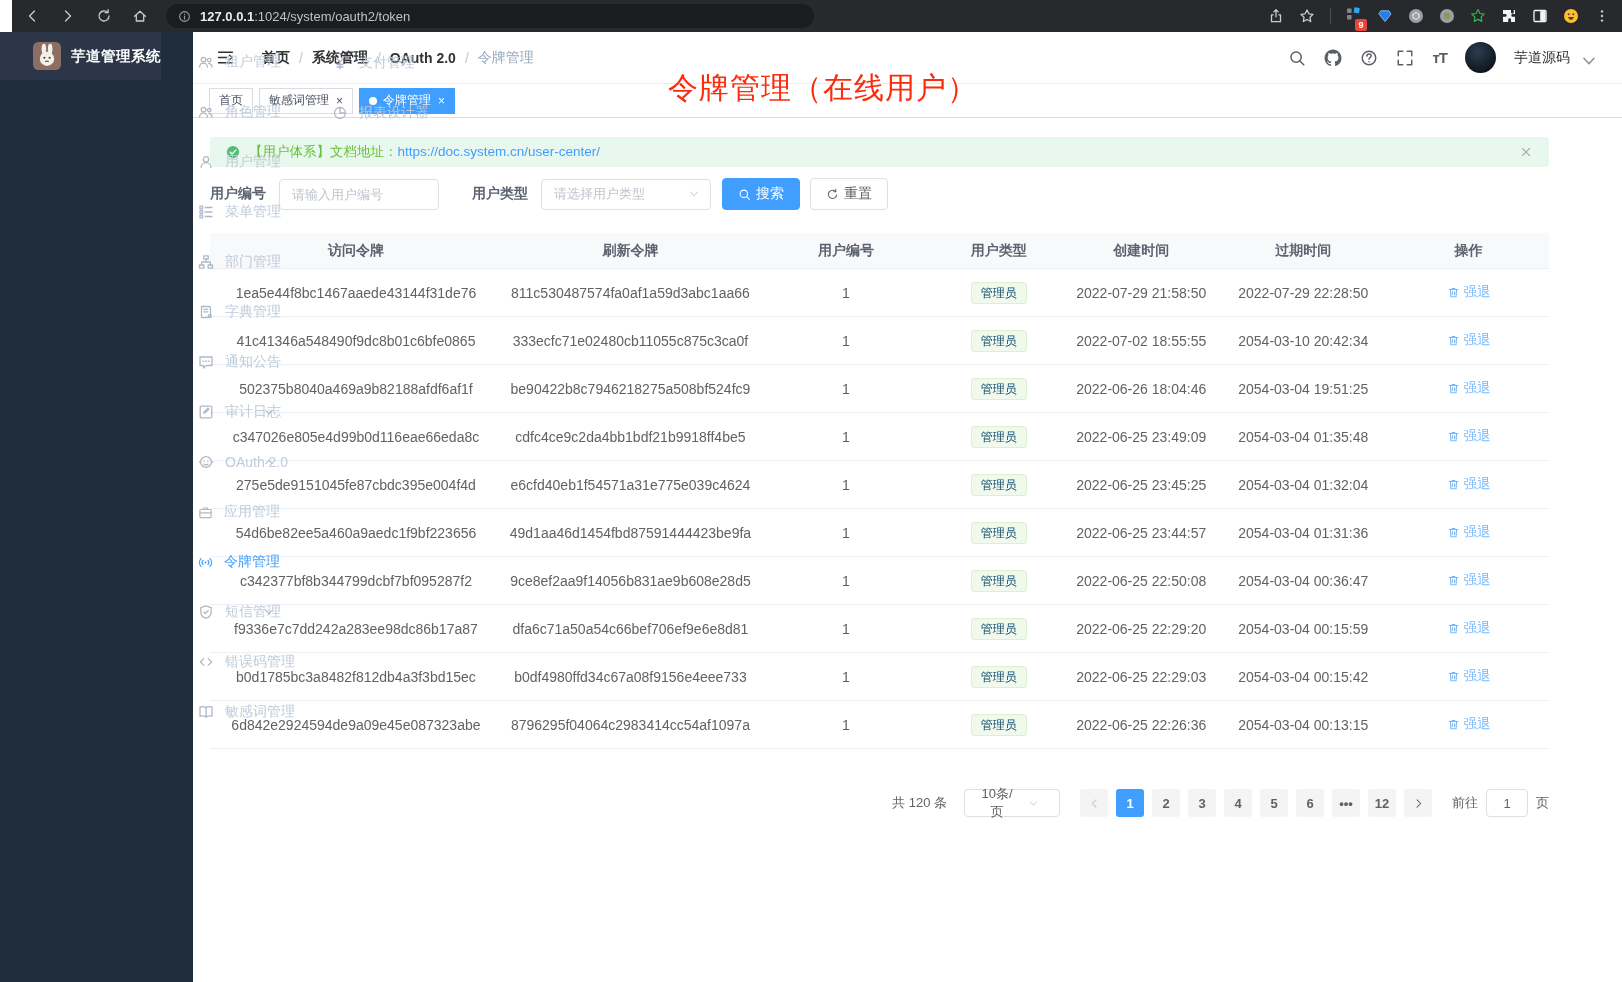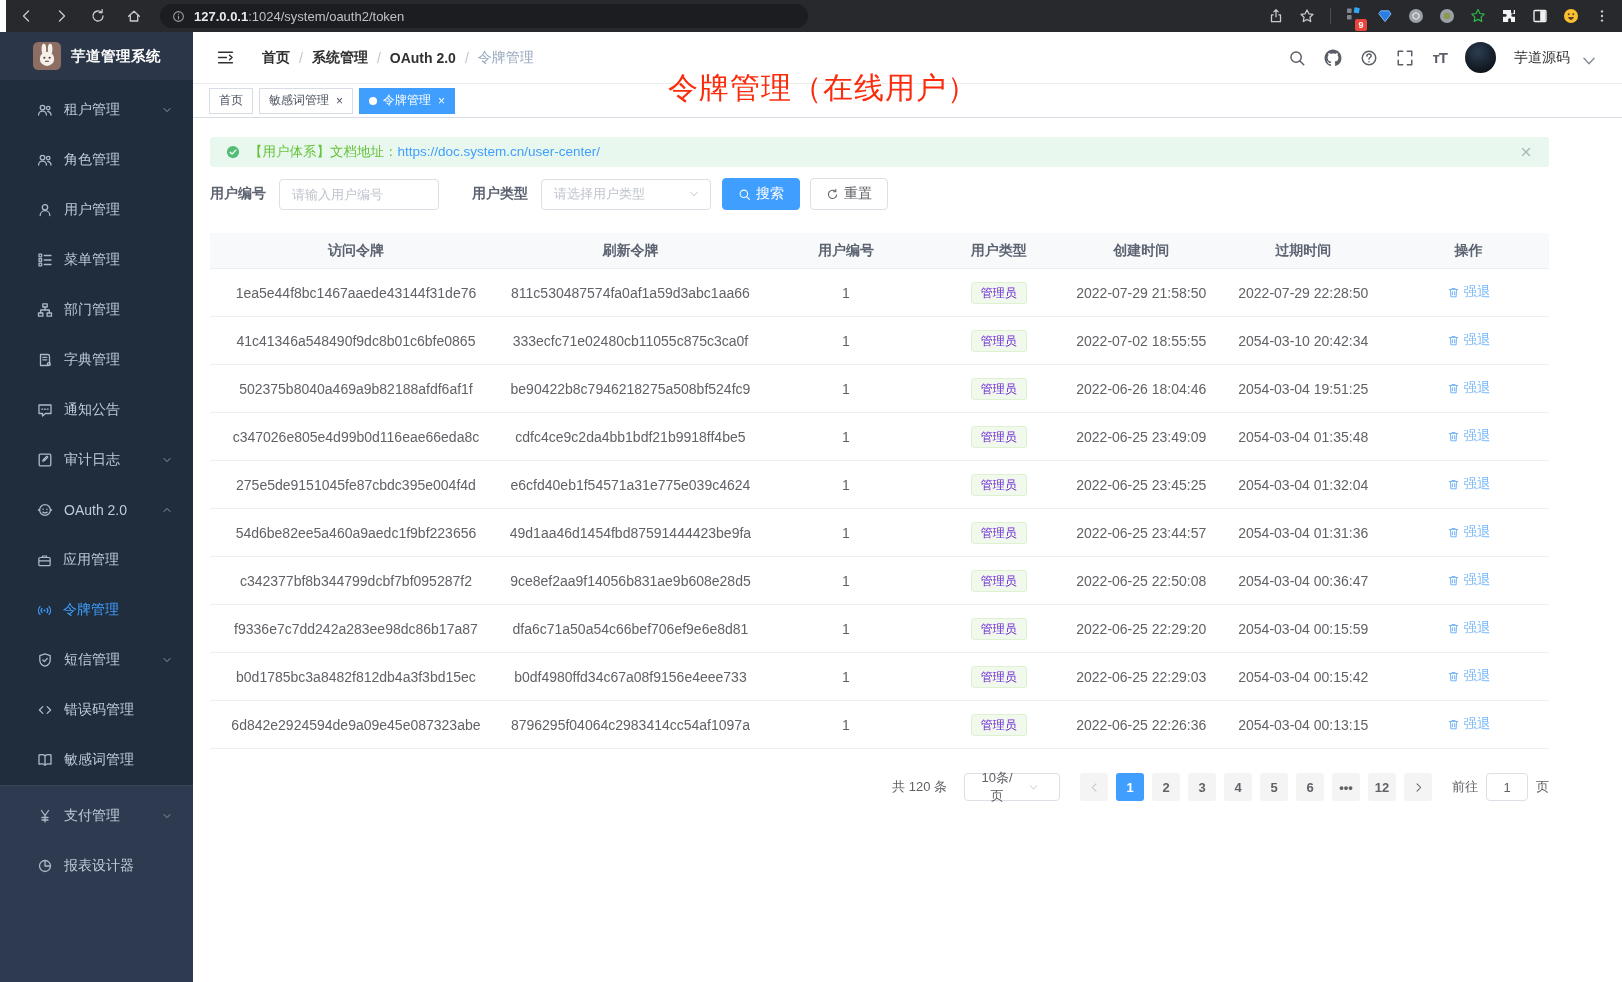--- a/index.html
+++ b/index.html
@@ -6,40 +6,40 @@
   html,body { width:1622px; height:982px; }
   body {
     font-family: "Liberation Sans", "DejaVu Sans", sans-serif;
     background:#fff; position:relative; overflow:hidden;
     -webkit-font-smoothing:antialiased;
   }
   .icon { display:inline-flex; align-items:center; justify-content:center; line-height:1; }
   .icon svg { width:1em; height:1em; }
 
   
-  .browser { position:absolute; top:0; left:6px; right:0; height:32px;
+  .browser { position:absolute; top:0; left:12px; right:0; height:32px;
     background:#28292d; display:flex; align-items:center; padding:0 12px; z-index:30; }
   .b-nav { display:flex; align-items:center; gap:20px; color:#c8cbd0; font-size:16px; }
   .urlbar { width:648px; height:24px; margin-left:18px; background:#1c1d20;
     border-radius:12px; display:flex; align-items:center; padding:0 12px; gap:9px;
     color:#9aa0a6; font-size:13px; }
   .url-host { color:#e8eaed; font-weight:700; }
   .url-rest { color:#bdc1c6; }
   .b-right { margin-left:auto; display:flex; align-items:center; gap:15px; color:#c8cbd0; font-size:16px; }
   .ext-wrap { position:relative; }
   .ext-badge { position:absolute; right:-5px; bottom:-5px; background:#e8453c; color:#fff;
     font-size:9px; width:12px; height:12px; border-radius:2px; display:flex;
     align-items:center; justify-content:center; font-weight:700; }
   .b-divider { width:1px; height:16px; background:#4a4d51; }
 
   
   .app { position:absolute; top:32px; left:0; right:0; bottom:0; display:flex; }
 
   
-  .sidebar { width:193px; flex-shrink:0; background:#1f2d3d; display:flex; flex-direction:column; }
+  .sidebar { width:193px; flex-shrink:0; background:#1f2d3d; display:flex; flex-direction:row; }
   .logo { height:48px; background:#2b3648; display:flex; align-items:center; padding-left:33px; gap:10px; }
   .logo .icon { font-size:28px; }
   .logo-title { color:#fff; font-size:14.5px; font-weight:700; letter-spacing:.5px; white-space:nowrap; }
   .menu { padding-top:5px; }
   .menu-bottom { flex:1; background:#2d3a4f; border-top:1px solid rgba(255,255,255,.05); }
   .menu-item { height:50px; display:flex; align-items:center; padding-left:37px;
     font-size:14px; color:#bfcbd9; cursor:pointer; position:relative; white-space:nowrap; }
   .menu-item .mi-icon { font-size:16px; margin-right:11px; color:#aeb9c7; }
   .menu-item.sub { }
   .menu-item.sub .mi-icon { font-size:15px; }
@@ -111,27 +111,27 @@
   .th { font-weight:700; color:#5c6370; font-size:14px; text-align:center; }
   .tr { display:flex; height:48px; align-items:center; border-bottom:1px solid #ebeef5; }
   .td { font-size:14px; color:#606266; text-align:center; white-space:nowrap; overflow:hidden; }
   .th:nth-child(1), .td:nth-child(1) { width:21.8%; }
   .th:nth-child(2), .td:nth-child(2) { width:19.2%; }
   .th:nth-child(3), .td:nth-child(3) { width:13.0%; }
   .th:nth-child(4), .td:nth-child(4) { width:9.8%; }
   .th:nth-child(5), .td:nth-child(5) { width:11.5%; }
   .th:nth-child(6), .td:nth-child(6) { width:12.7%; }
   .th:nth-child(7), .td:nth-child(7) { width:12.0%; }
-  .badge { display:inline-block; padding:0 9px; line-height:20px; font-size:12px; color:#6d28d9;
+  .badge { display:inline-block; padding:0 9px; line-height:20px; font-size:12px; color:#0c4a6e;
     background:#f0f9eb; border:1px solid #dcf0d2; border-radius:3px; }
   .kick { color:#79b9f8; font-size:13.5px; display:inline-flex; align-items:center; gap:4px; cursor:pointer; }
   .kick .icon { font-size:13px; }
 
   
-  .pagination { display:flex; align-items:center; justify-content:flex-end; margin-top:24px;
+  .pagination { display:flex; align-items:center; justify-content:flex-end; margin-top:40px;
     font-size:13px; color:#606266; gap:8px; }
   .p-total { margin-right:9px; white-space:nowrap; }
   .p-size { width:96px; height:28px; border:1px solid #dcdfe6; border-radius:4px;
     display:flex; align-items:center; padding:0 8px 0 14px; cursor:pointer; margin-right:12px; }
   .p-size span { flex:1; text-align:center; }
   .p-size .icon { font-size:11px; color:#c0c4cc; }
   .pbtn { min-width:28px; height:28px; padding:0 4px; background:#f4f4f5; border-radius:3px;
     display:inline-flex; align-items:center; justify-content:center; cursor:pointer;
     font-weight:600; color:#606266; font-size:13px; }
   .pbtn.active { background:#409eff; color:#fff; }

